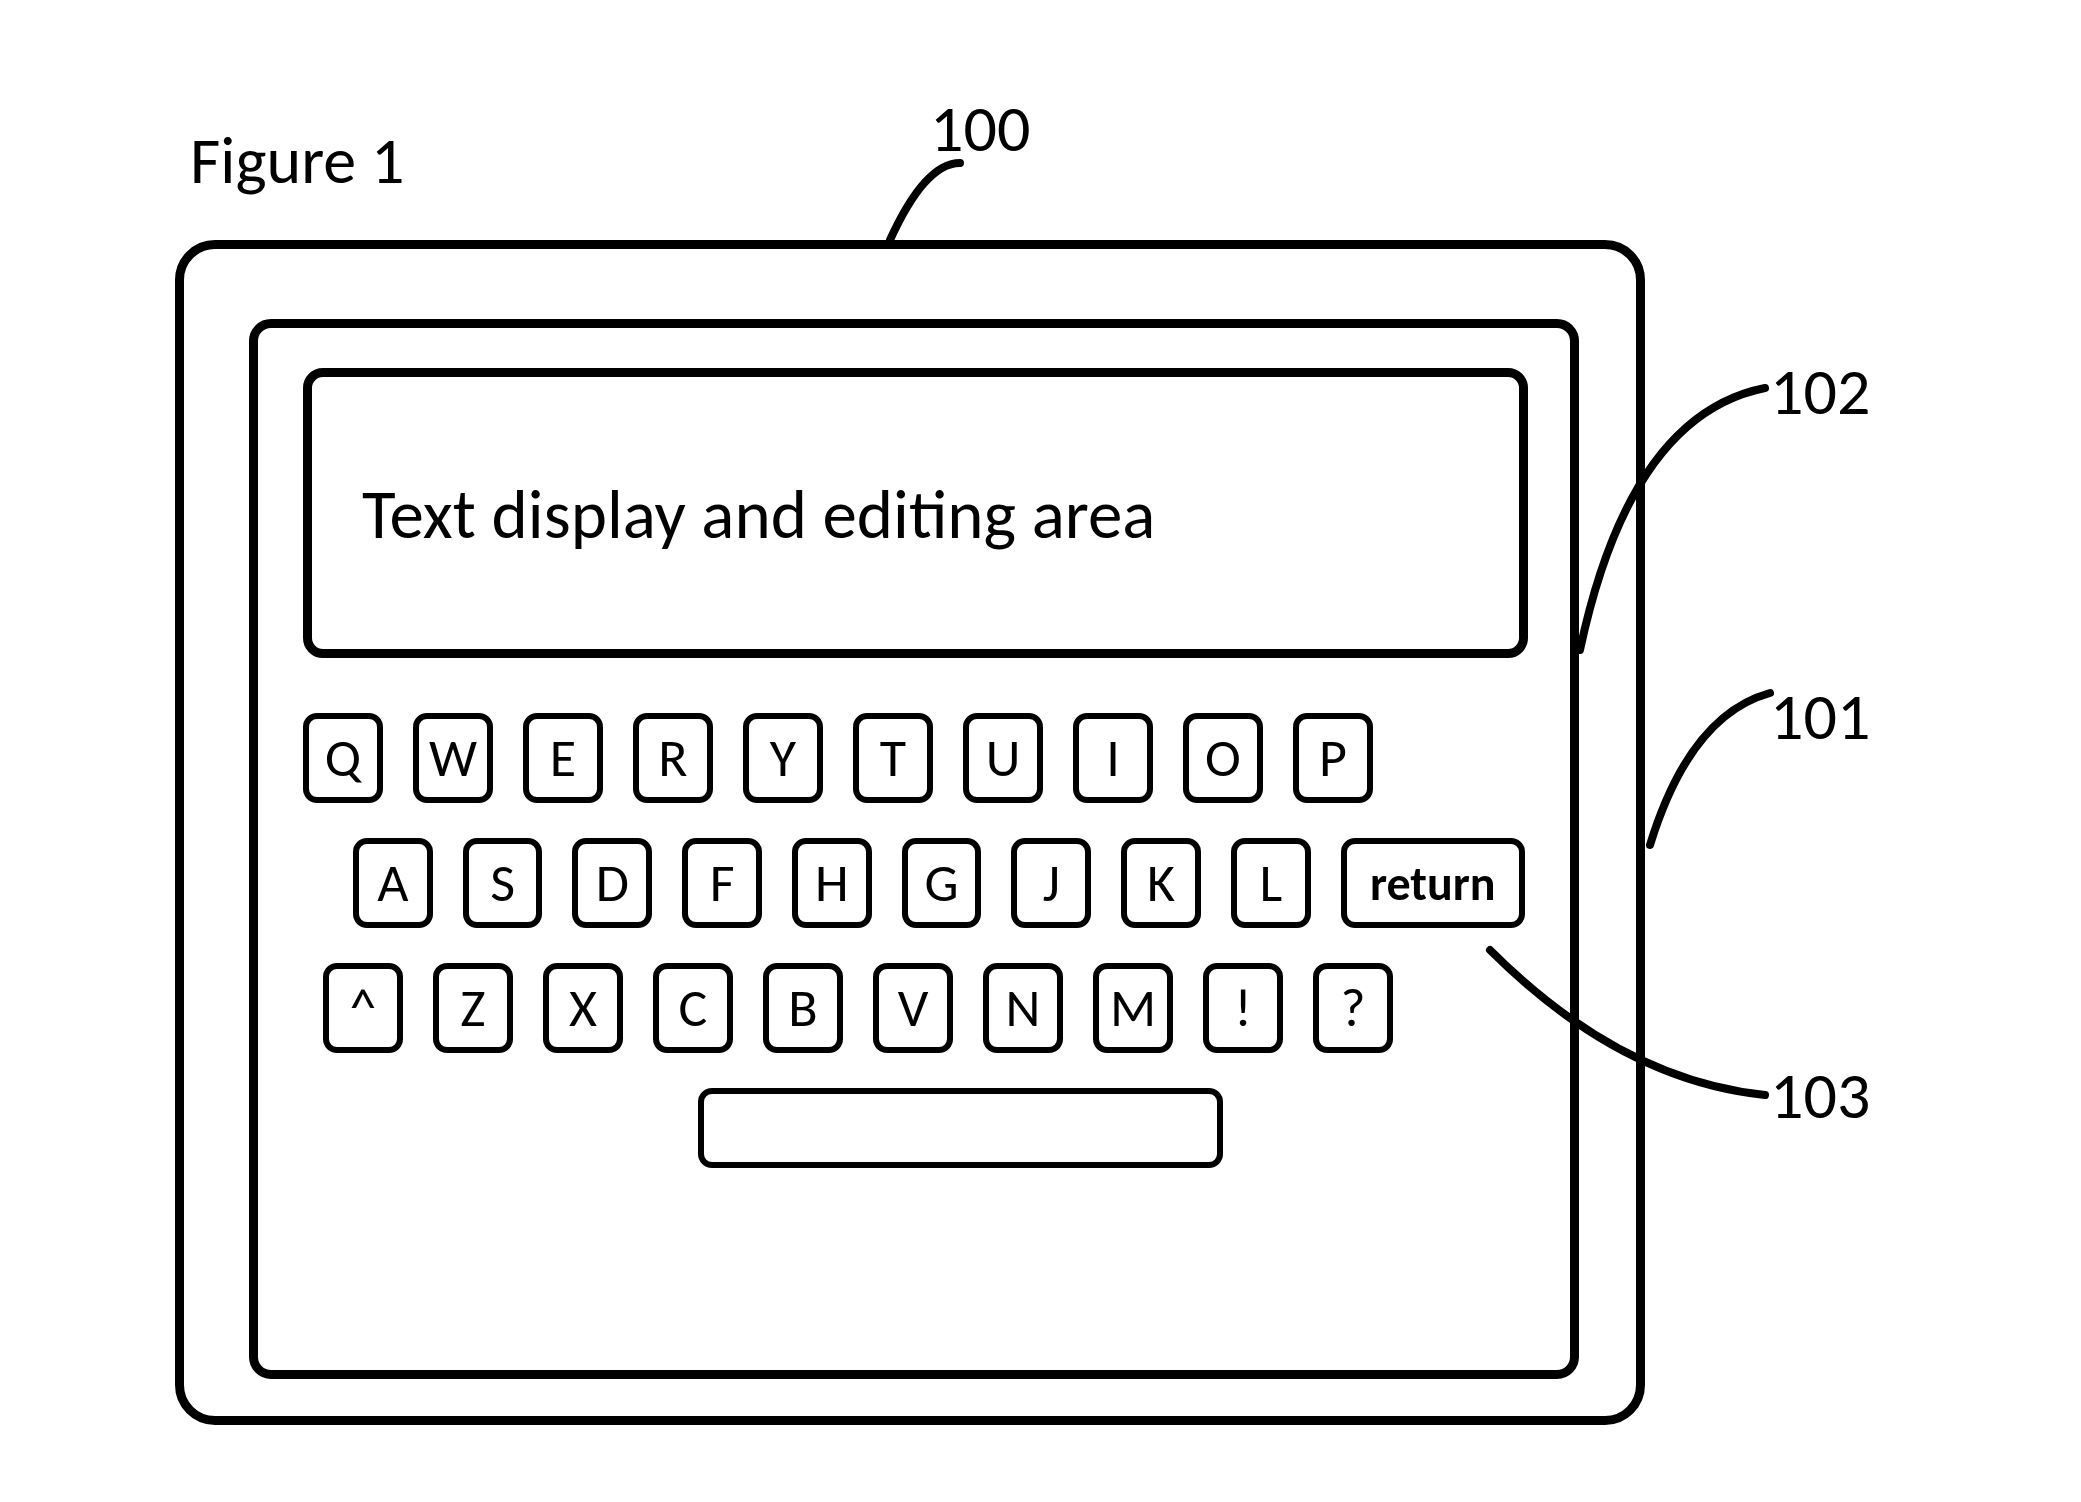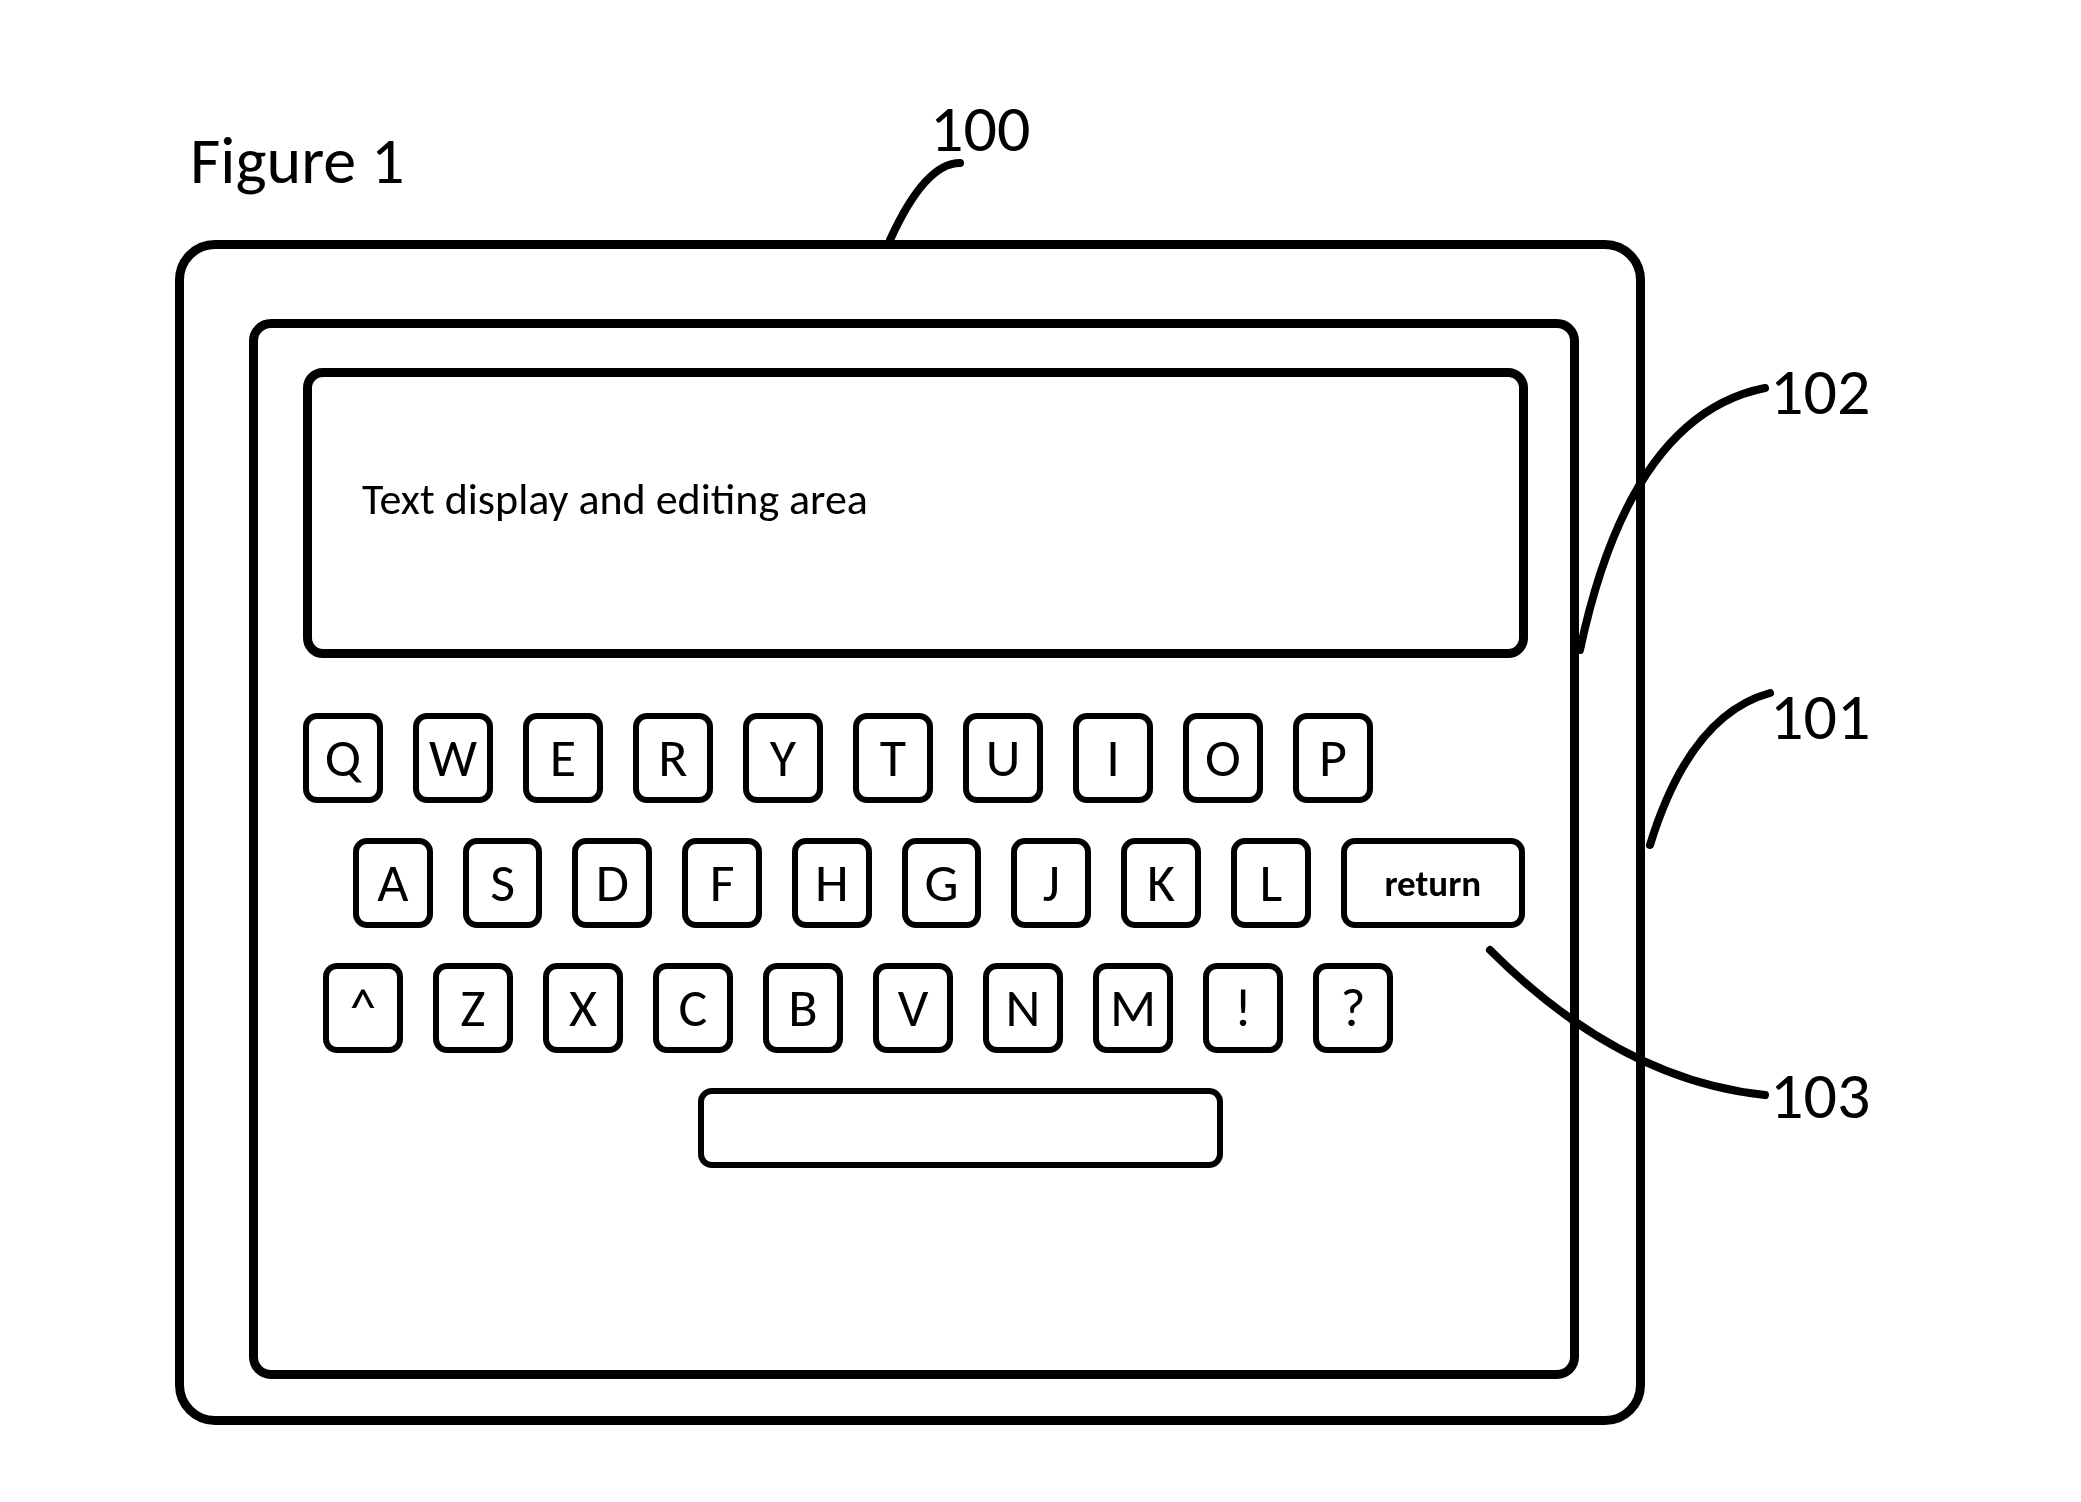--- a/index.html
+++ b/index.html
@@ -37,21 +37,21 @@
     border: 9px solid #000;
     border-radius: 22px;
     padding: 40px 45px 30px 45px;
   }
   .text-area {
     width: 1225px;
     height: 290px;
     border: 9px solid #000;
     border-radius: 20px;
     padding: 95px 0 0 50px;
-    font-size: 44px;
+    font-size: 69px;
     color: #000;
     margin-bottom: 55px;
   }
   .kb-row {
     display: flex;
     gap: 30px;
     margin-bottom: 35px;
   }
   .kb-row.row2 { padding-left: 50px; gap: 30px; }
   .kb-row.row3 { padding-left: 20px; gap: 30px; }
@@ -61,21 +61,21 @@
     border: 6px solid #000;
     border-radius: 14px;
     display: flex;
     align-items: center;
     justify-content: center;
     font-size: 54px;
     color: #000;
     background: #fff;
   }
   .key.std { width: 80px; }
-  .key.return { width: 185px; font-size: 37px; font-weight: 600; }
+  .key.return { width: 185px; font-size: 48px; font-weight: 600; }
   .key.space { width: 525px; height: 80px; }
   .ref-label {
     position: absolute;
     font-size: 66px;
     color: #000;
   }
   .leader {
     position: absolute;
     overflow: visible;
   }

